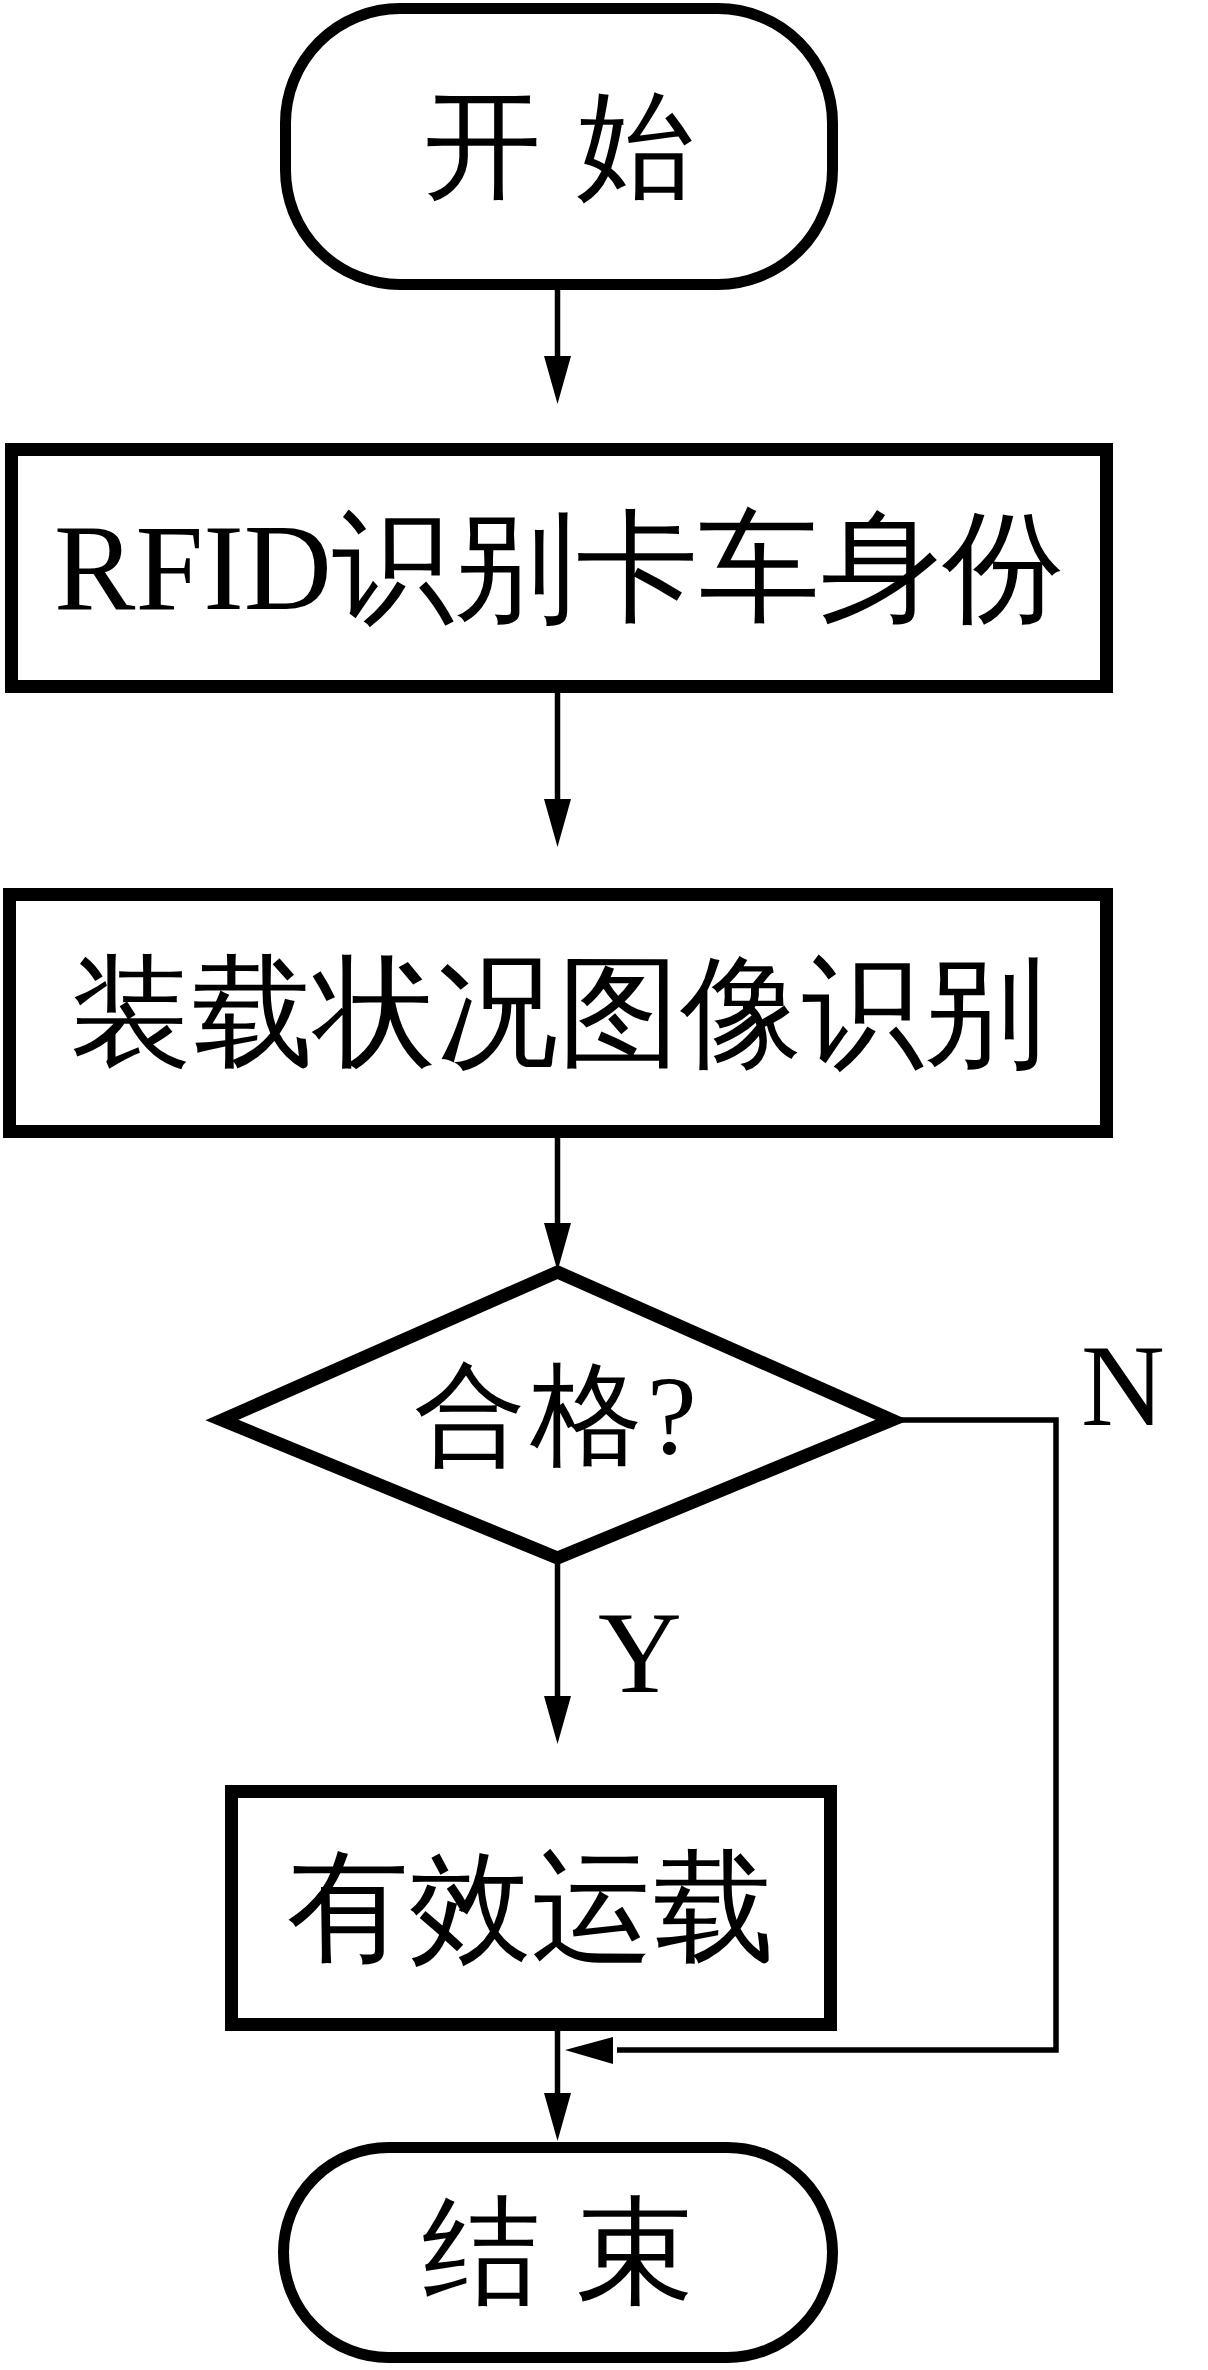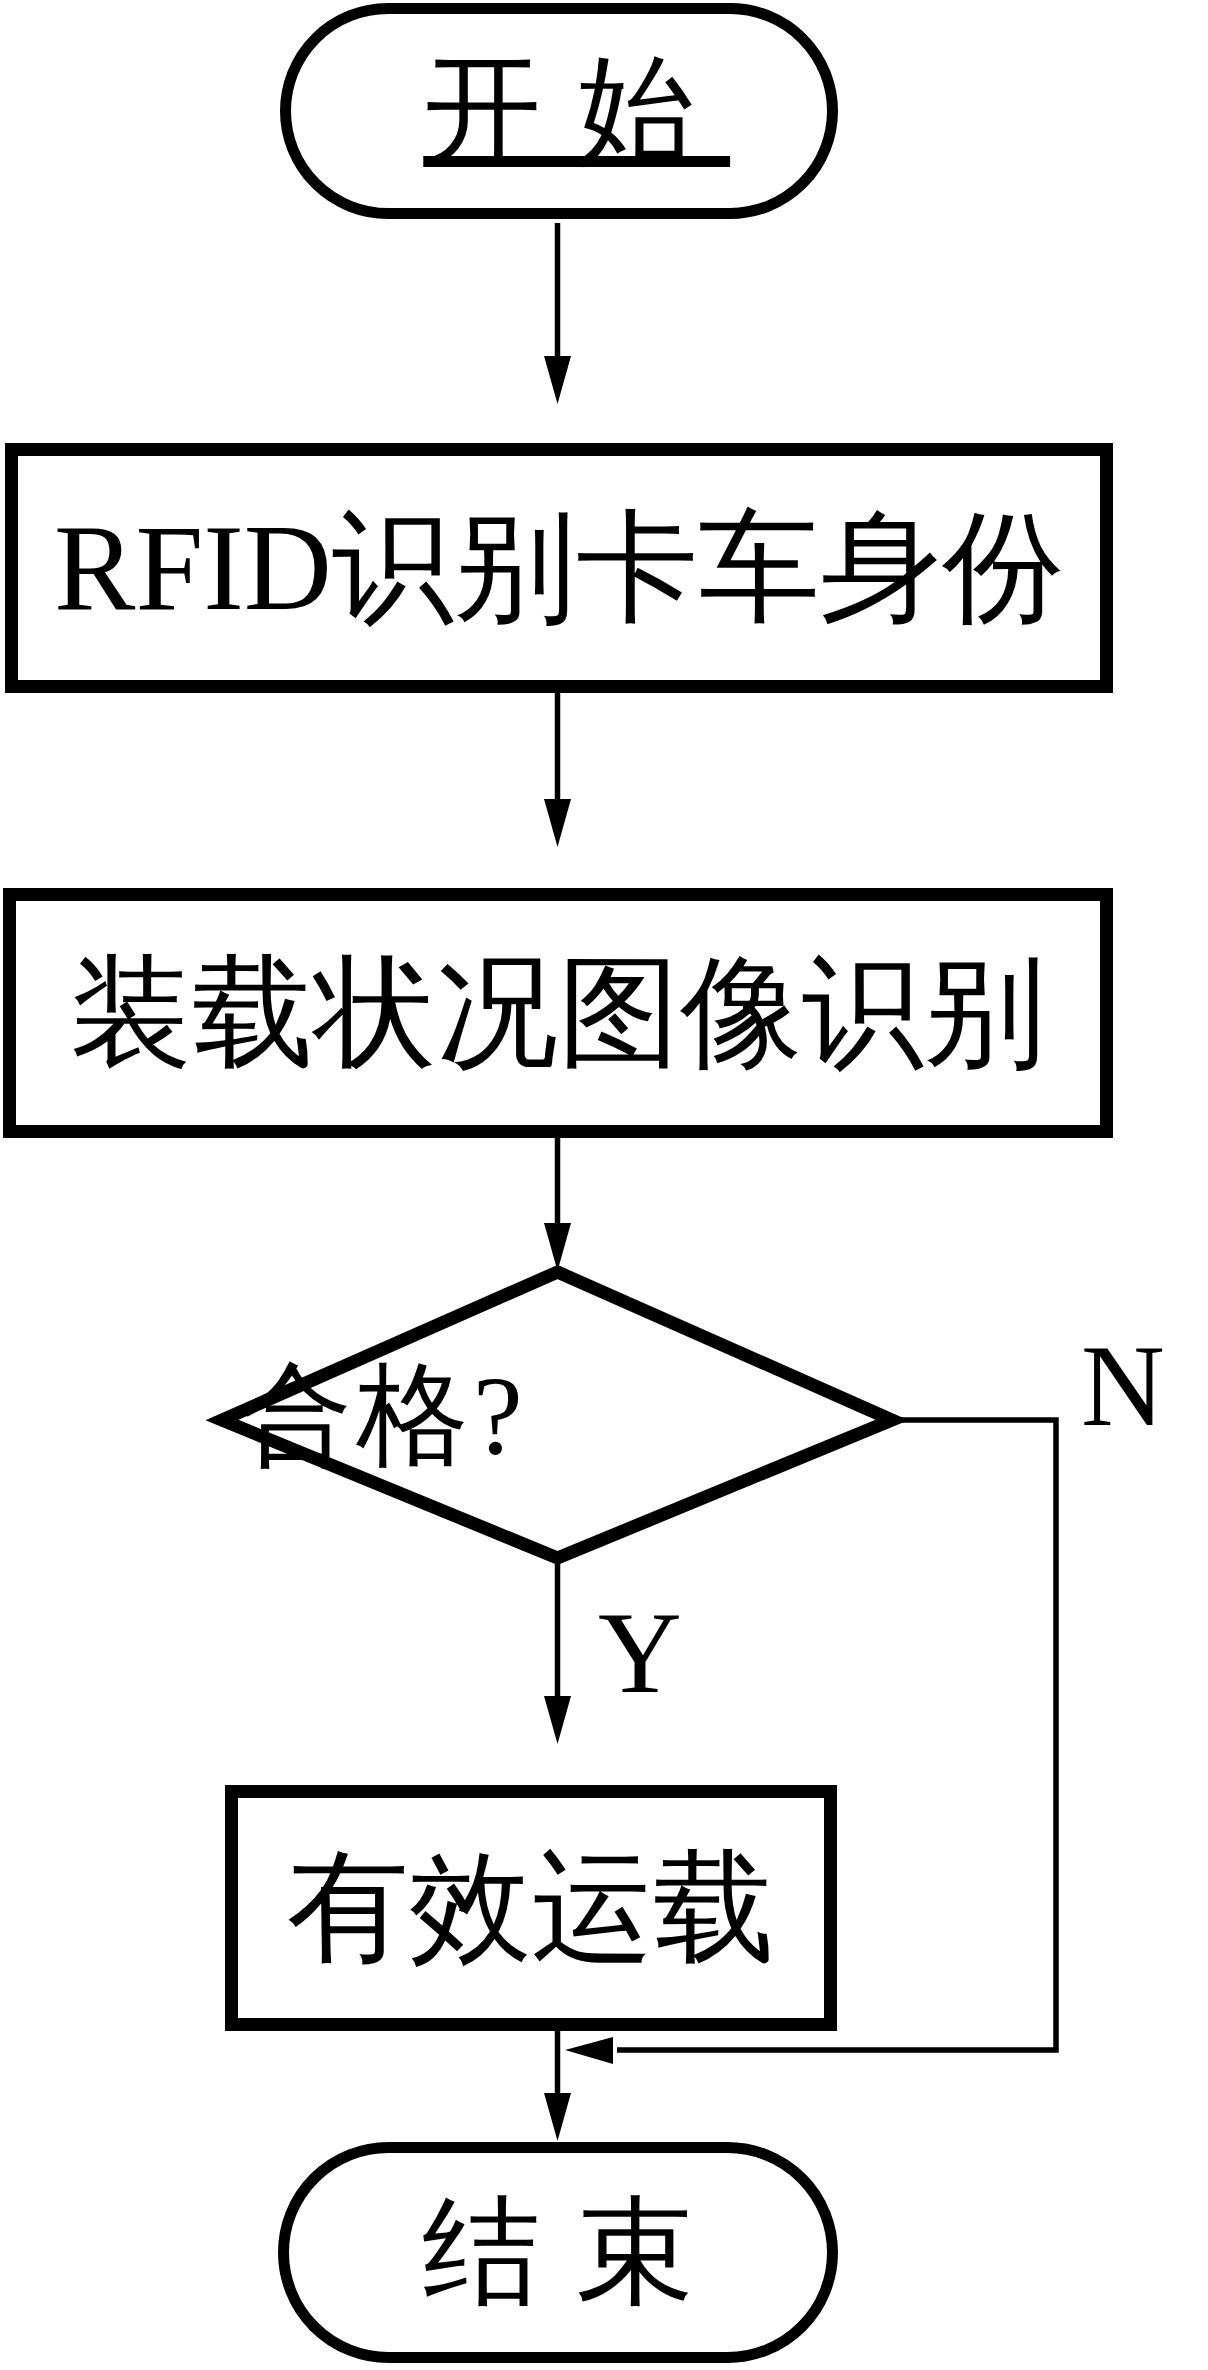--- a/index.html
+++ b/index.html
@@ -39,20 +39,21 @@
   }
   .process{
     border:13px solid #000;
     font-size:122px;
     margin-top:40px;
   }
   .decision-text{
     position:absolute;
     display:flex;
     align-items:center;
+    justify-content:center;
     font-size:112px;
     letter-spacing:0.04em;
     z-index:3;
     background:transparent;
     line-height:1;
   }
   .branch-label{
     position:absolute;
     display:flex;
     align-items:center;
@@ -87,21 +88,21 @@
     <g fill="#000" stroke="none">
       <polygon points="557.5,404 544,356 571,356"></polygon>
       <polygon points="557.5,847 544,799 571,799"></polygon>
       <polygon points="557.5,1271 544,1223 571,1223"></polygon>
       <polygon points="557.5,1744 544,1696 571,1696"></polygon>
       <polygon points="557.5,2141 544,2093 571,2093"></polygon>
       <polygon points="565,2050 613,2037 613,2064"></polygon>
     </g>
   </svg>
 
-  <div class="node terminator" style="left:280px; top:3px; width:558px; height:216px;text-decoration:underline;">
+  <div class="node terminator" style="left:280px; top:3px; width:558px; height:287px;">
     <span>开始</span>
   </div>
 
   <div class="node process" style="left:5px; top:403px; width:1108px; height:250px;">
     <span>RFID识别卡车身份</span>
   </div>
 
   <div class="node process" style="left:3px; top:848px; width:1110px; height:250px;">
     <span>装载状况图像识别</span>
   </div>

